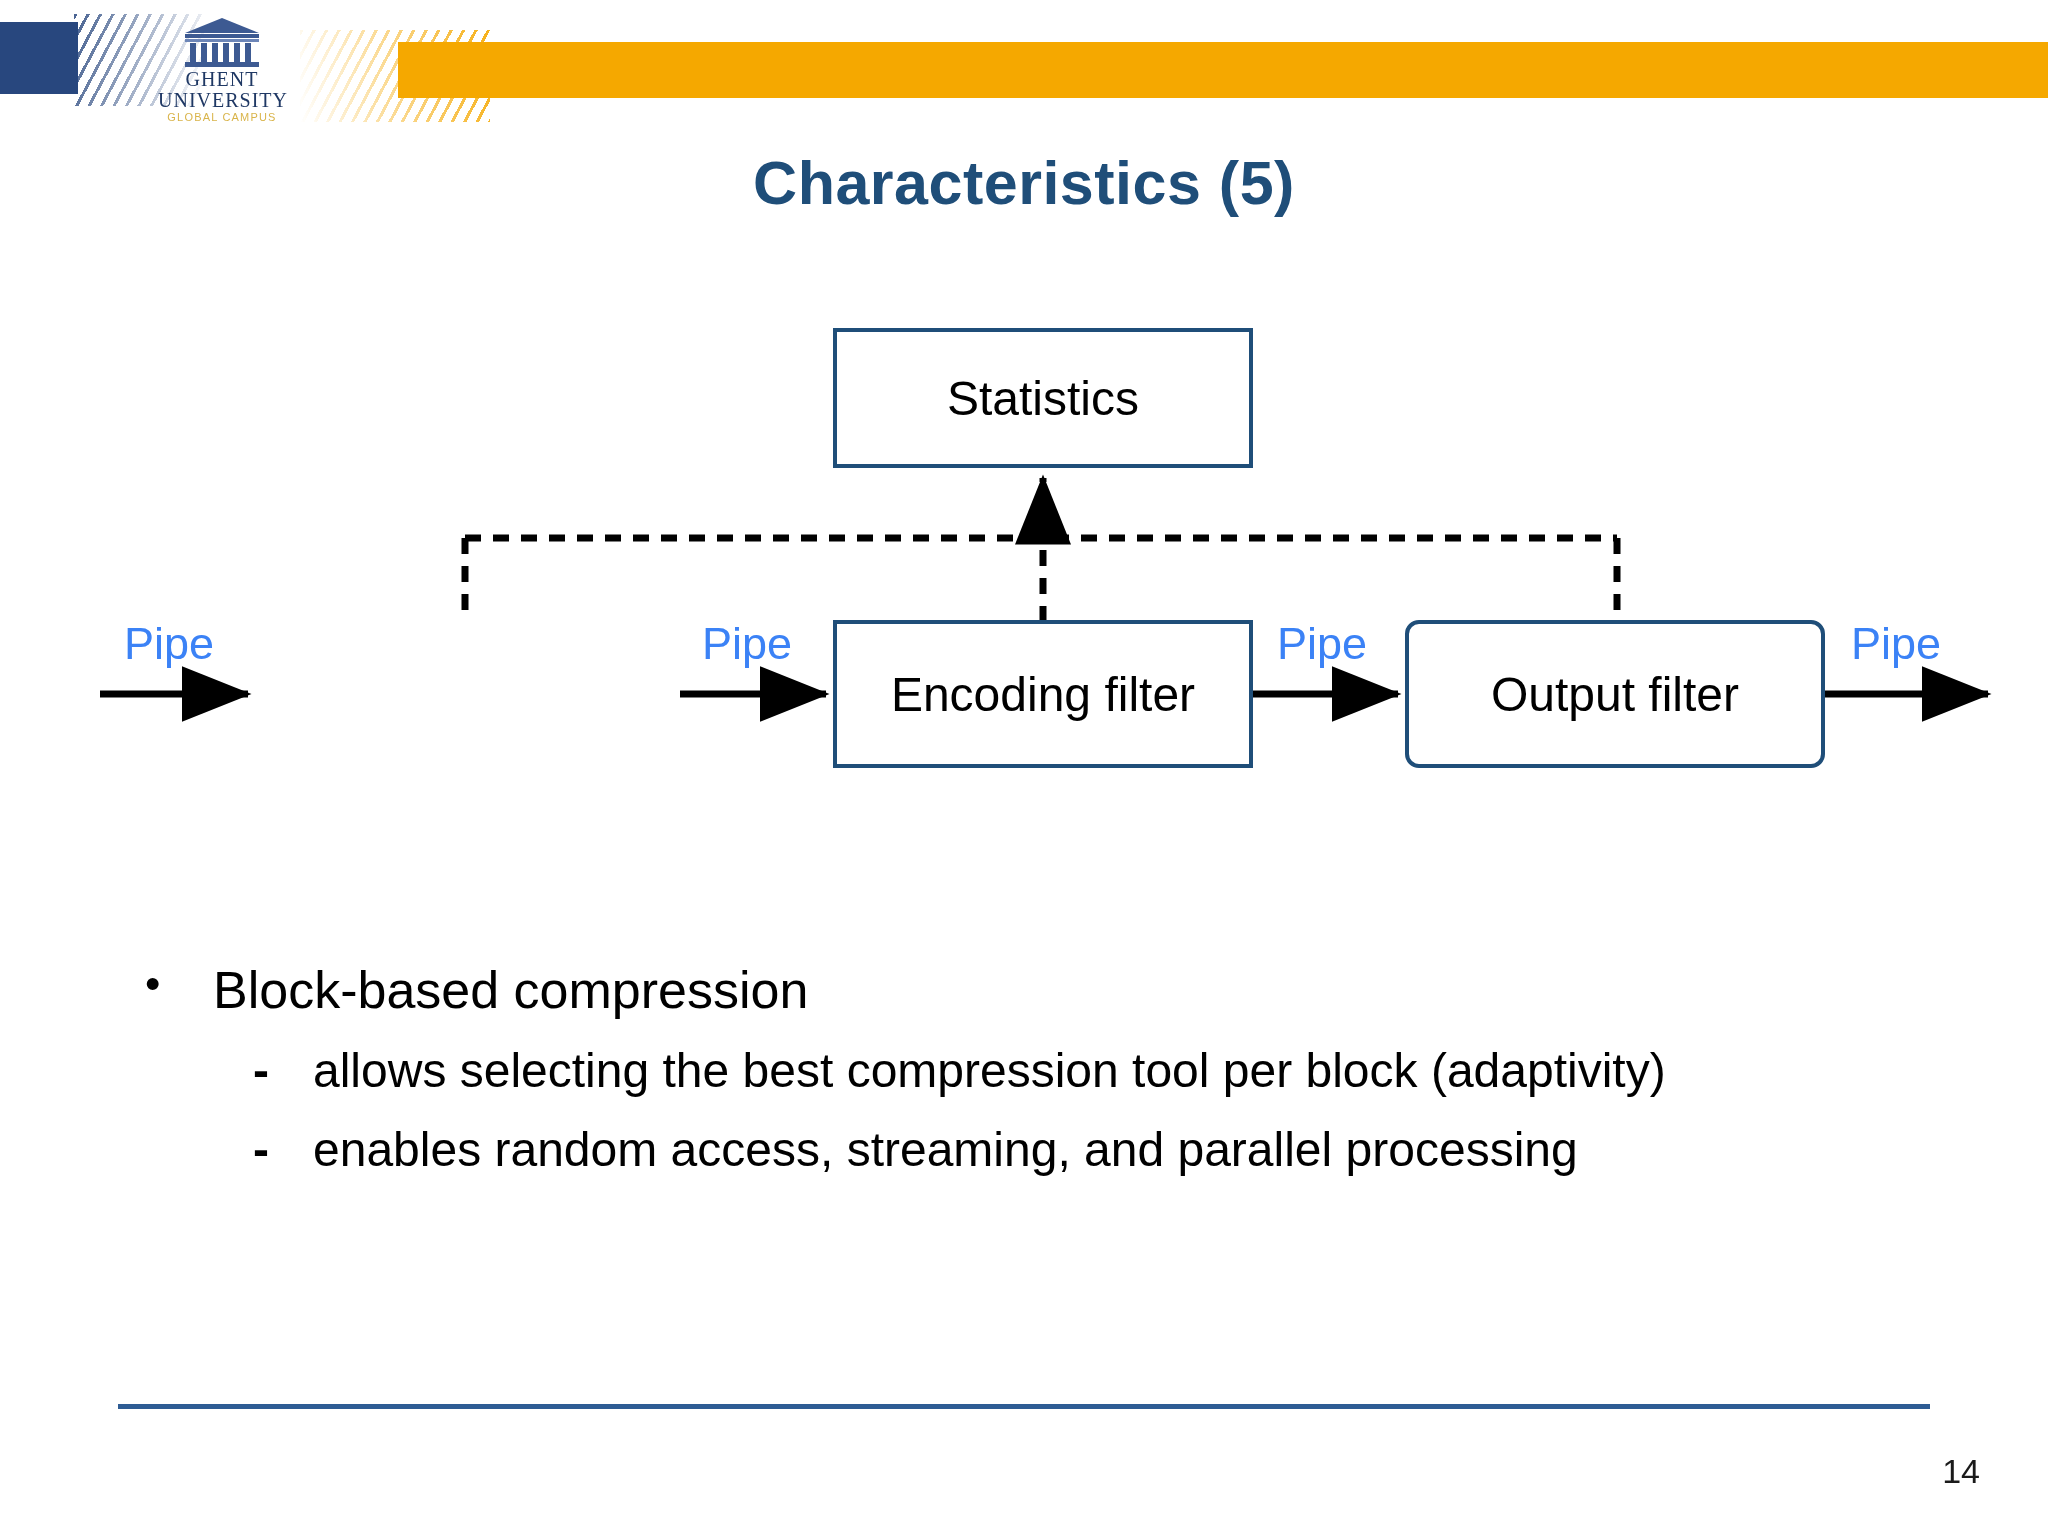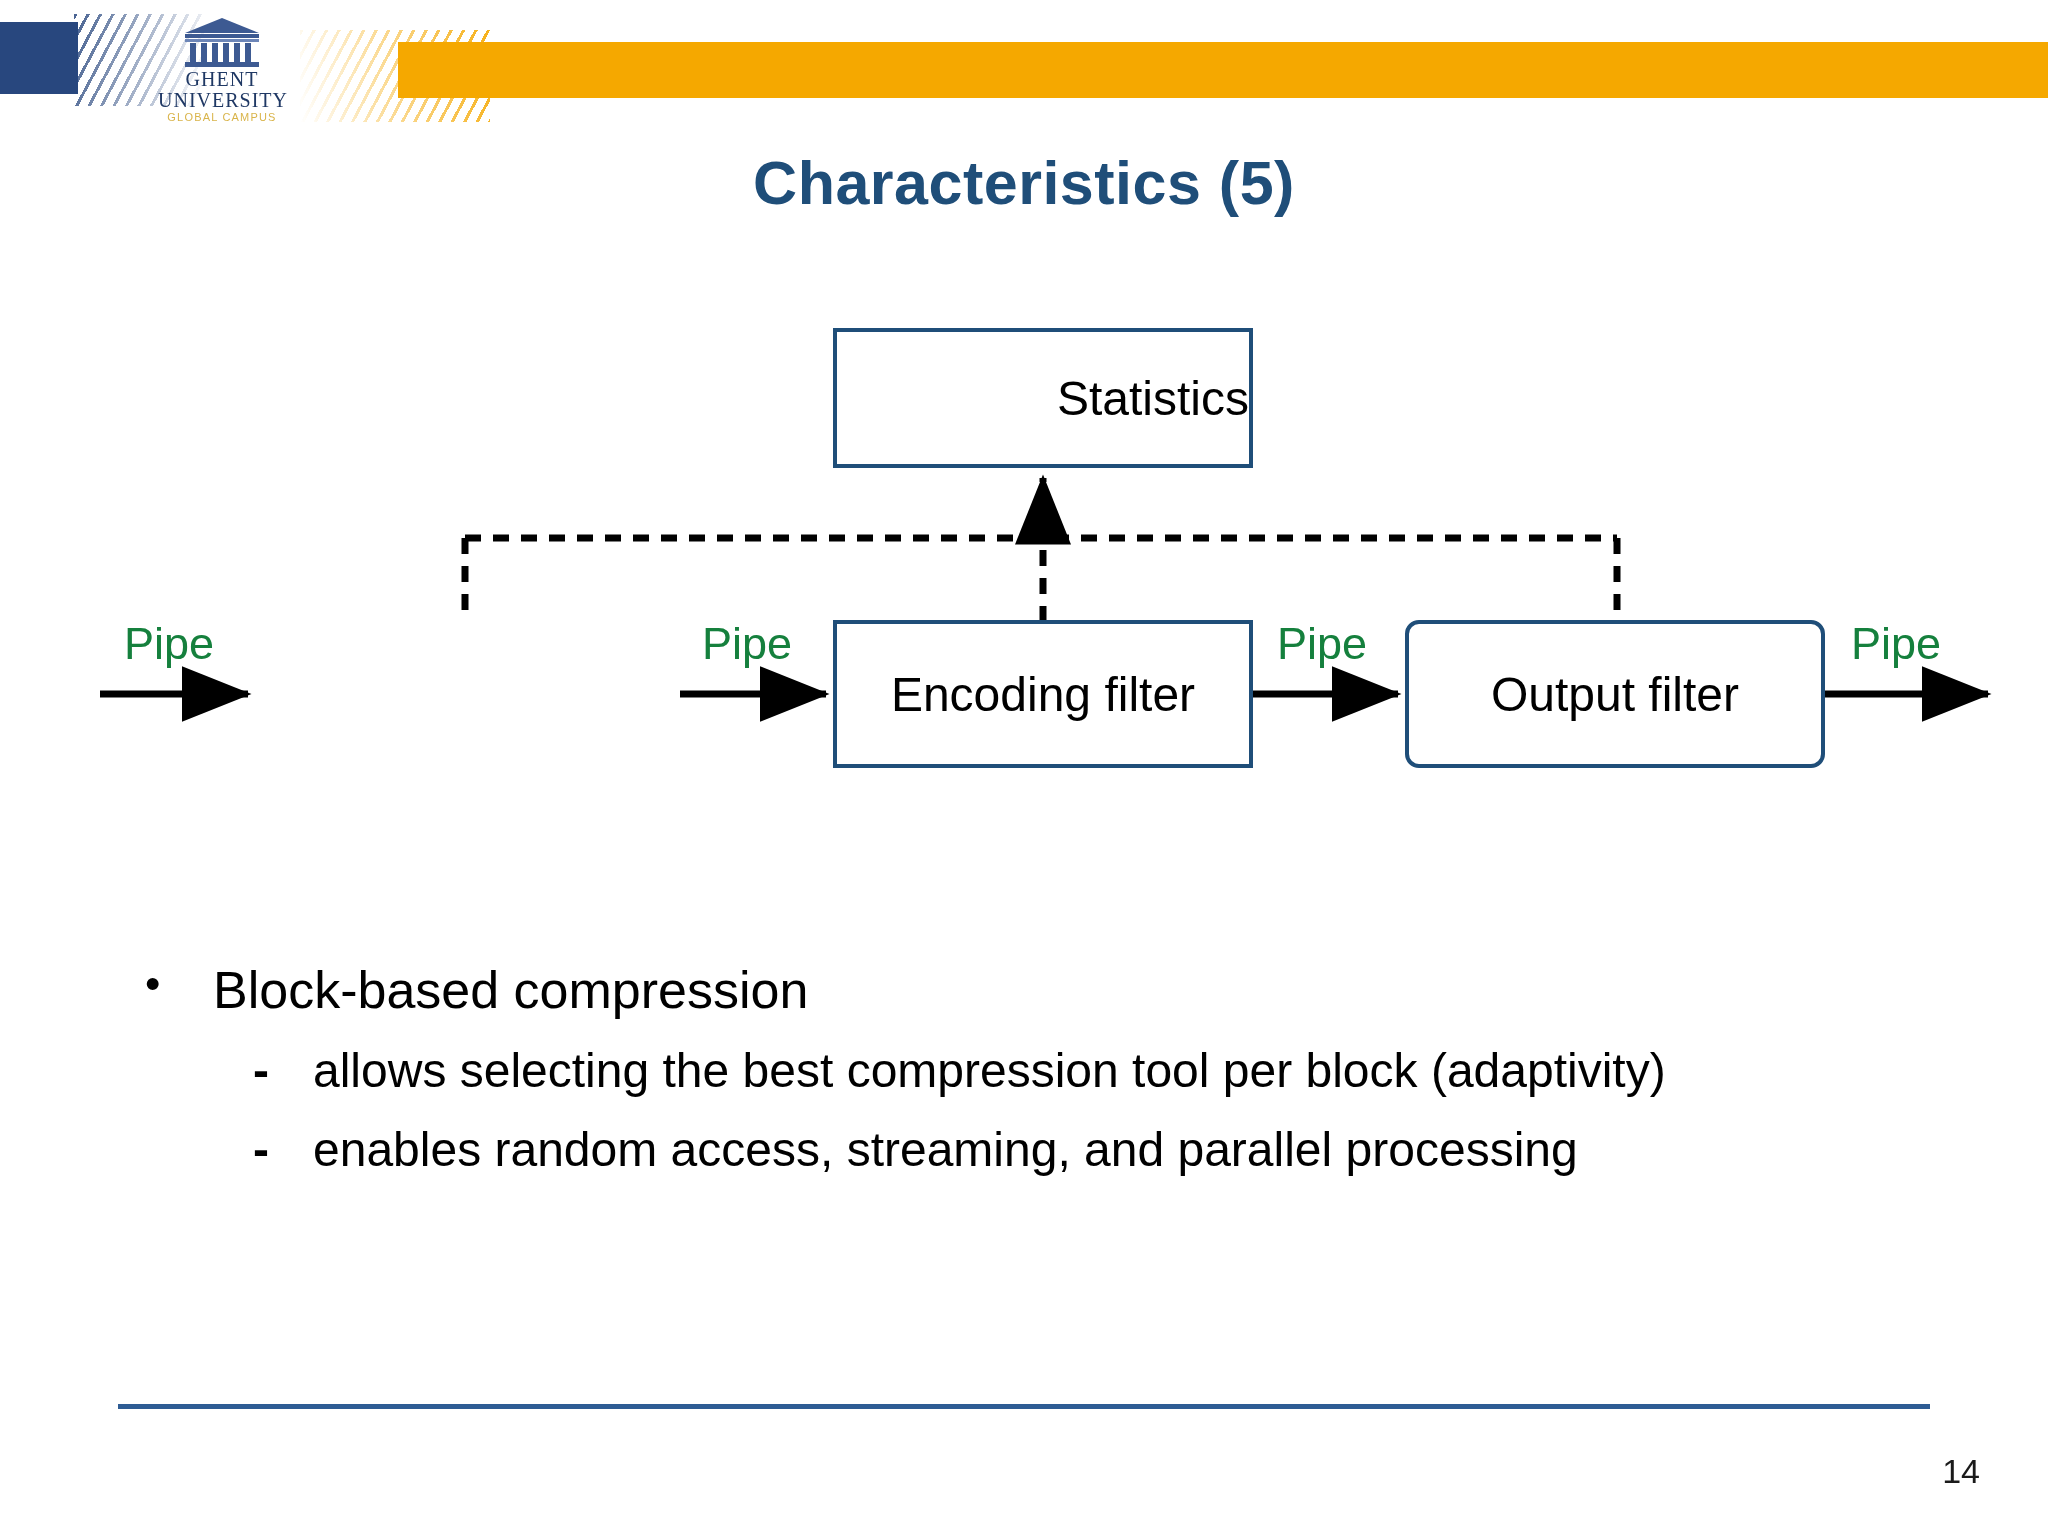--- a/index.html
+++ b/index.html
@@ -113,31 +113,31 @@
     box-sizing: border-box;
     background: #ffffff;
     border: 4px solid #1f4e79;
     display: flex;
     align-items: center;
     justify-content: center;
     font-family: "Liberation Sans", sans-serif;
     font-size: 48px;
     color: #000000;
   }
-  #node-statistics { left: 833px; top: 328px; width: 420px; height: 140px; justify-content: flex-end; }
+  #node-statistics { left: 833px; top: 328px; width: 420px; height: 140px; }
   #node-input     { left: 255px; top: 620px; width: 425px; height: 148px; }
   #node-encoding  { left: 833px; top: 620px; width: 420px; height: 148px; }
   #node-output    { left: 1405px; top: 620px; width: 420px; height: 148px; border-radius: 14px; }
 
   
   .pipe-label {
     position: absolute;
     font-family: "Liberation Sans", sans-serif;
     font-size: 45px;
-    color: #15803d;
+    color: #3b82f6;
     white-space: nowrap;
   }
   #pipe-label-1 { left: 124px;  top: 618px; }
   #pipe-label-2 { left: 702px;  top: 618px; }
   #pipe-label-3 { left: 1277px; top: 618px; }
   #pipe-label-4 { left: 1851px; top: 618px; }
 
   
   .footer-rule {
     position: absolute;

